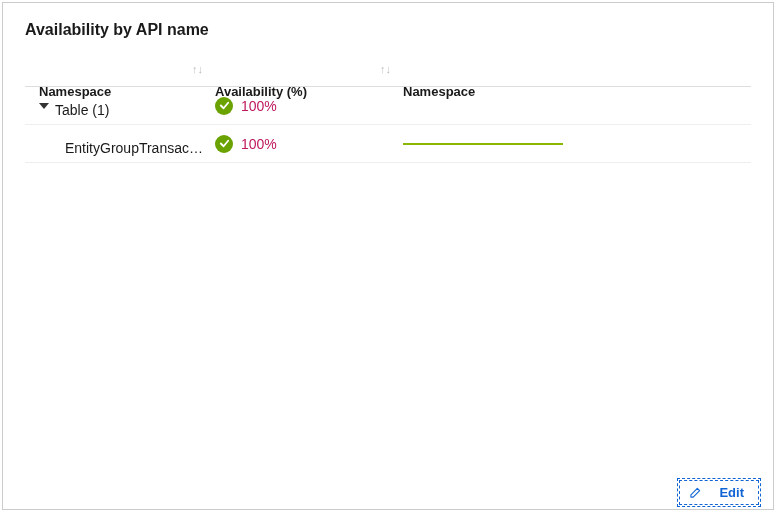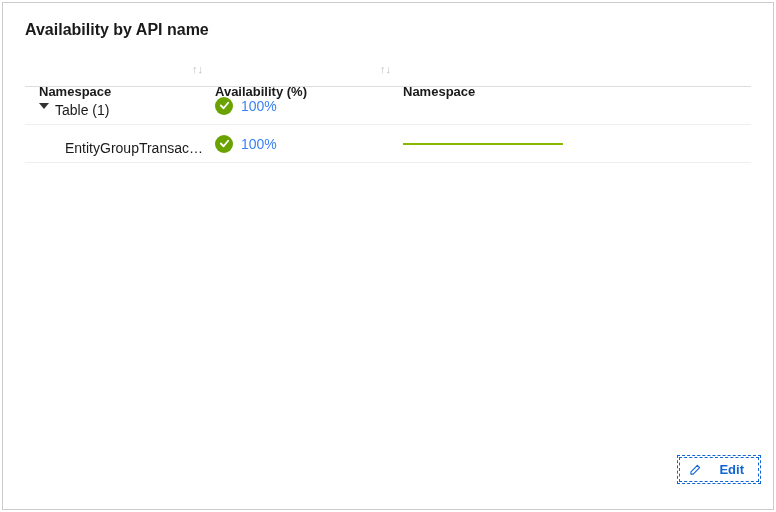--- a/index.html
+++ b/index.html
@@ -111,30 +111,30 @@
       justify-content: center;
       margin-right: 8px;
       flex-shrink: 0;
     }
     .check-circle svg {
       width: 11px;
       height: 11px;
     }
     .avail-text {
       font-size: 14px;
-      color: #3b82f6;
+      color: #be185d;
     }
     .spark {
       height: 2px;
       width: 160px;
       background: #88b800;
     }
     .edit-btn {
       position: absolute;
-      bottom: 27px;
+      bottom: 4px;
       right: 14px;
       border: 1px dashed #1064d3;
       outline: 1px dashed #1064d3;
       outline-offset: 1px;
       background: #ffffff;
       color: #1064d3;
       font-size: 13px;
       font-weight: 600;
       padding: 4px 14px 4px 10px;
       cursor: pointer;

